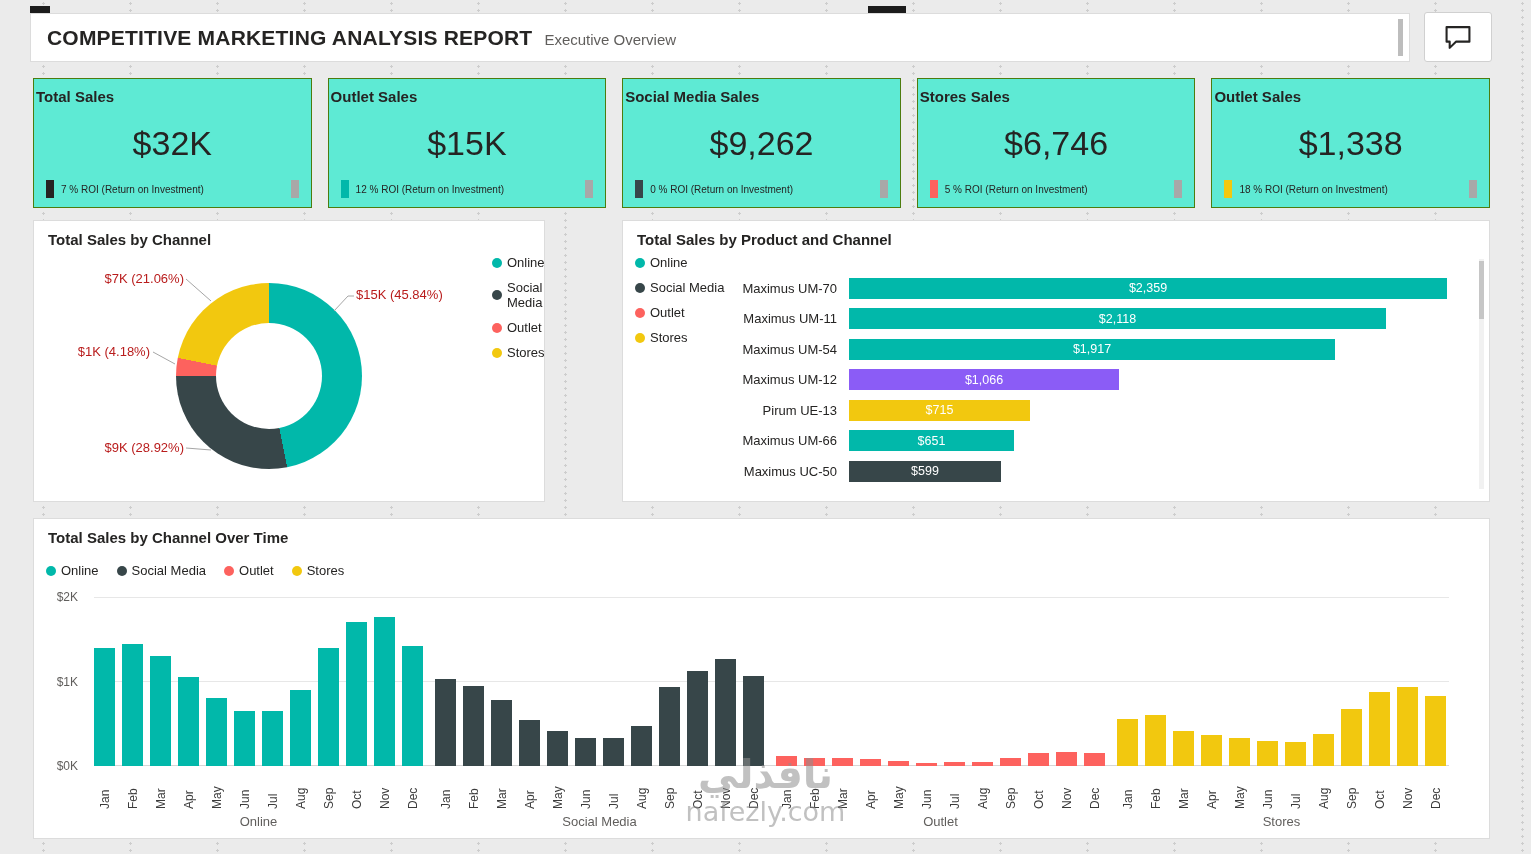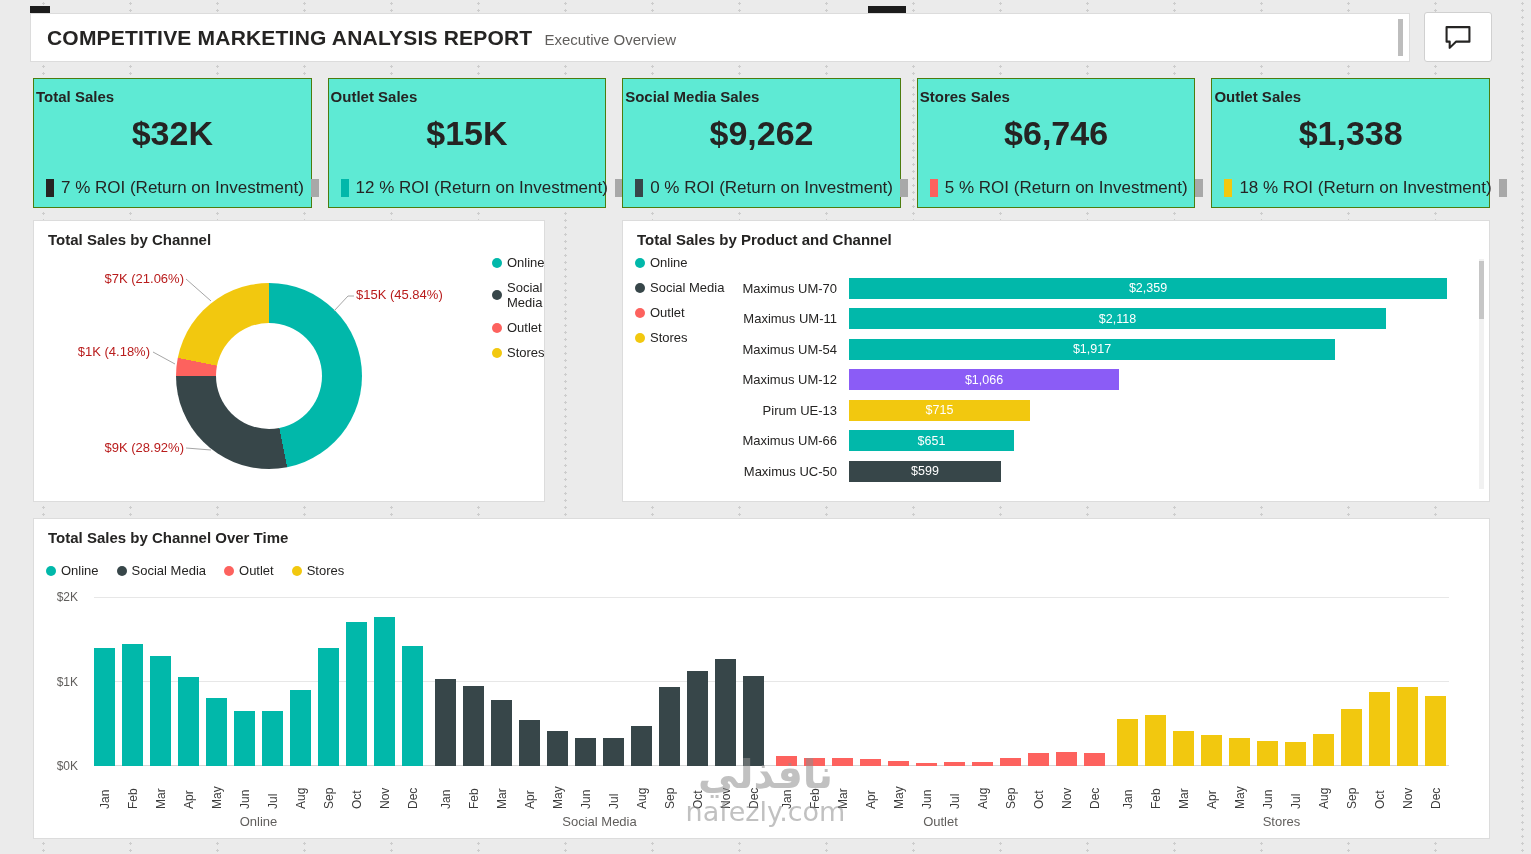--- a/index.html
+++ b/index.html
@@ -26,23 +26,23 @@
   .h-title { font-size:21px; font-weight:700; color:#252423; letter-spacing:0.2px; white-space:nowrap; }
   .h-sub { font-size:15px; color:#605E5C; margin-left:12px; padding-top:4px; white-space:nowrap; }
   .comment-btn { position:absolute; left:1424px; top:12px; width:68px; height:50px;
     background:#fff; border:1px solid #d0d0d0; border-radius:3px;
     display:flex; align-items:center; justify-content:center; cursor:pointer; }
 
   
   .kpi-row { position:absolute; left:33px; top:78px; width:1457px; height:130px; display:flex; gap:16px; }
   .kpi-card { flex:1; background:#5eead4; border:1px solid #4d7c0f; position:relative; padding:9px 2px; }
   .kpi-title { font-size:15px; font-weight:700; color:#252423; }
-  .kpi-value { text-align:center; font-size:34px; font-weight:700; color:#252423; margin-top:9px; }
+  .kpi-value { text-align:center; font-size:34px; font-weight:400; color:#252423; margin-top:19px; }
   .kpi-footer { position:absolute; left:12px; right:12px; bottom:9px; display:flex; align-items:center; gap:7px;
-    font-size:17px; color:#252423; white-space:nowrap; }
+    font-size:10px; color:#252423; white-space:nowrap; }
   .kpi-accent { width:8px; height:18px; flex:0 0 8px; }
   .kpi-endbar { width:8px; height:18px; background:#a8a8a8; margin-left:auto; flex:0 0 8px; }
 
   
   .panel { position:absolute; background:#fff; border:1px solid #dcdcdc; }
   .panel-title { font-size:15px; font-weight:700; color:#252423; padding:10px 14px 0 14px; }
   .panel-donut { left:33px; top:220px; width:512px; height:282px; }
   .panel-products { left:622px; top:220px; width:868px; height:282px; }
   .panel-time { left:33px; top:518px; width:1457px; height:321px; }
 

